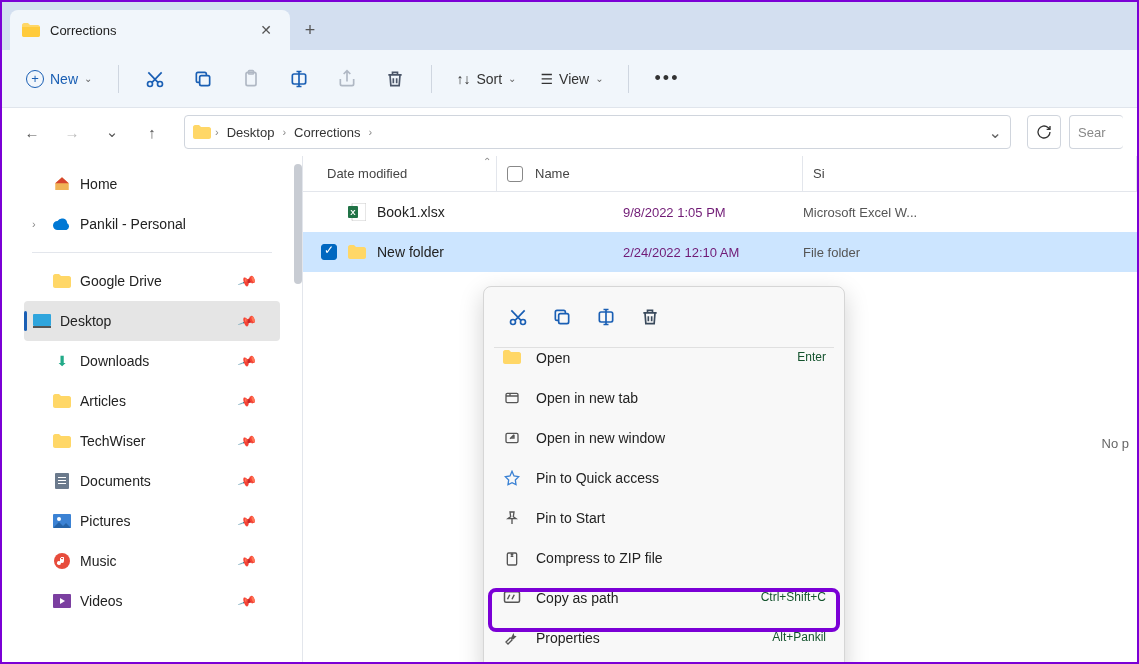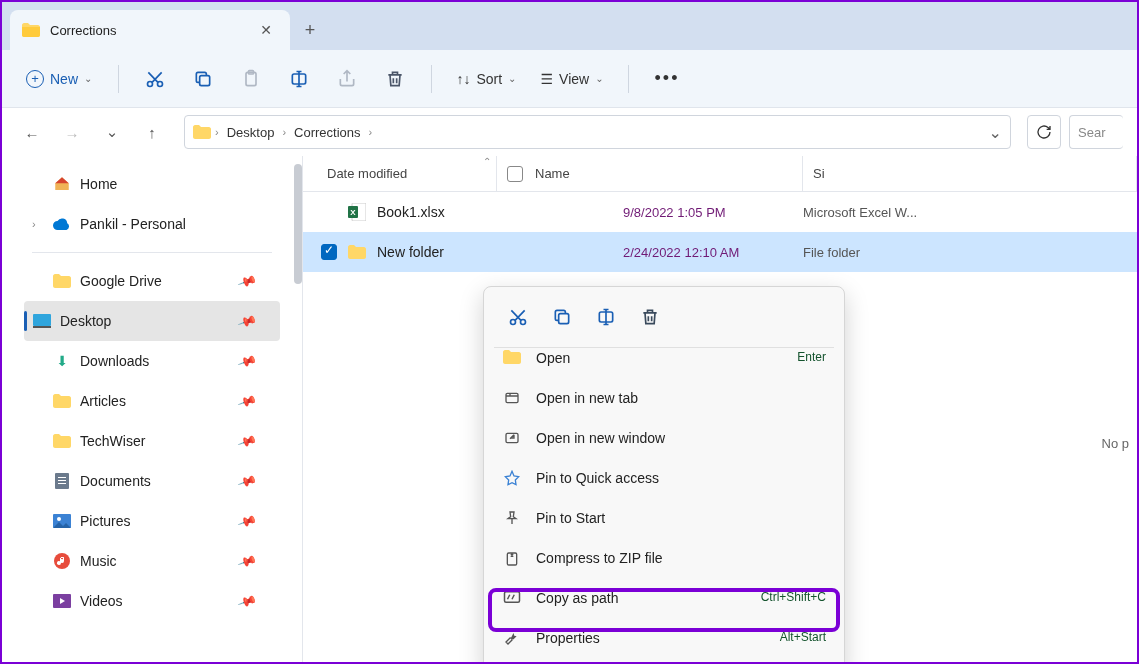--- a/index.html
+++ b/index.html
@@ -429,15 +429,15 @@
     <span>Copy as path</span>
     <span class="short">Ctrl+Shift+C</span>
   </div>
   <div class="ctx-item">
     <span class="cicon">
         <svg width="16" height="16" viewBox="0 0 24 24" fill="none" stroke="#555" stroke-width="2">
           <path d="M14 7a4 4 0 0 1-5 5l-6 6 3 3 6-6a4 4 0 0 1 5-5l-3 3-2-2z"></path>
         </svg>
       </span>
     <span>Properties</span>
-    <span class="short">Alt+Start</span>
+    <span class="short">Alt+Pankil</span>
   </div>
 </div>
 
 </body></html>

